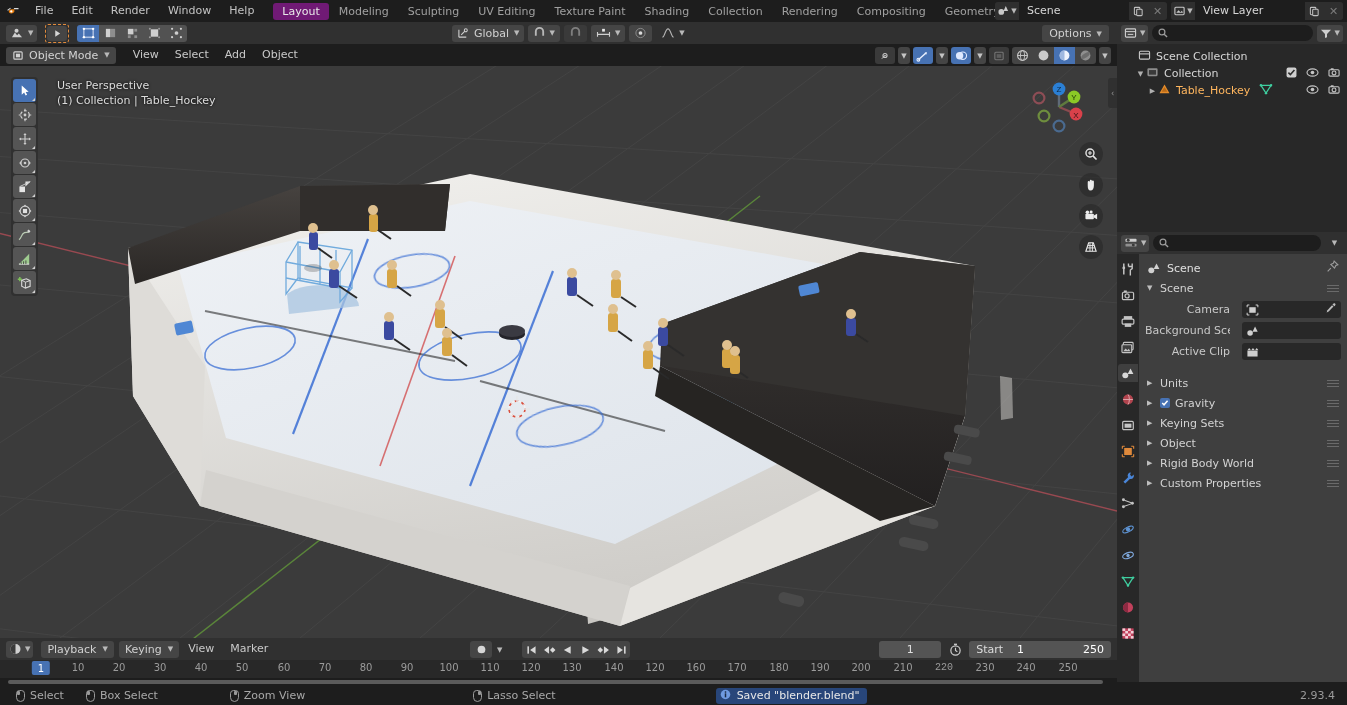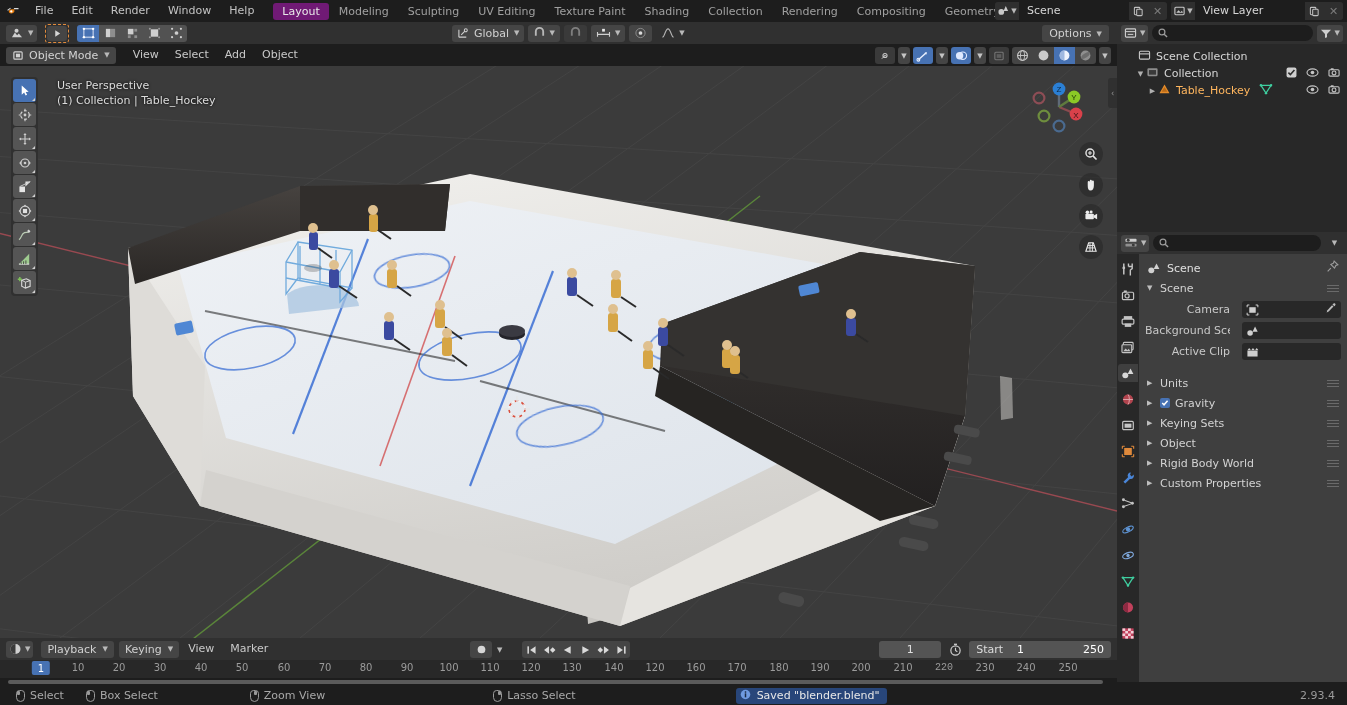--- a/index.html
+++ b/index.html
@@ -1239,21 +1239,21 @@
           <b class="l"></b>
         </span>
       <span>Select</span>
     </div>
     <div class="st-item" style="margin-left:22px;">
       <span class="mouse-ic">
           <b class="l"></b>
         </span>
       <span>Box Select</span>
     </div>
-    <div class="st-item" style="margin-left:92px;">
+    <div class="st-item" style="margin-left:72px;">
       <span class="mouse-ic">
           <b class="m"></b>
         </span>
       <span>Zoom View</span>
     </div>
     <div class="st-item" style="margin-left:168px;">
       <span class="mouse-ic">
           <b class="r"></b>
         </span>
       <span>Lasso Select</span>

